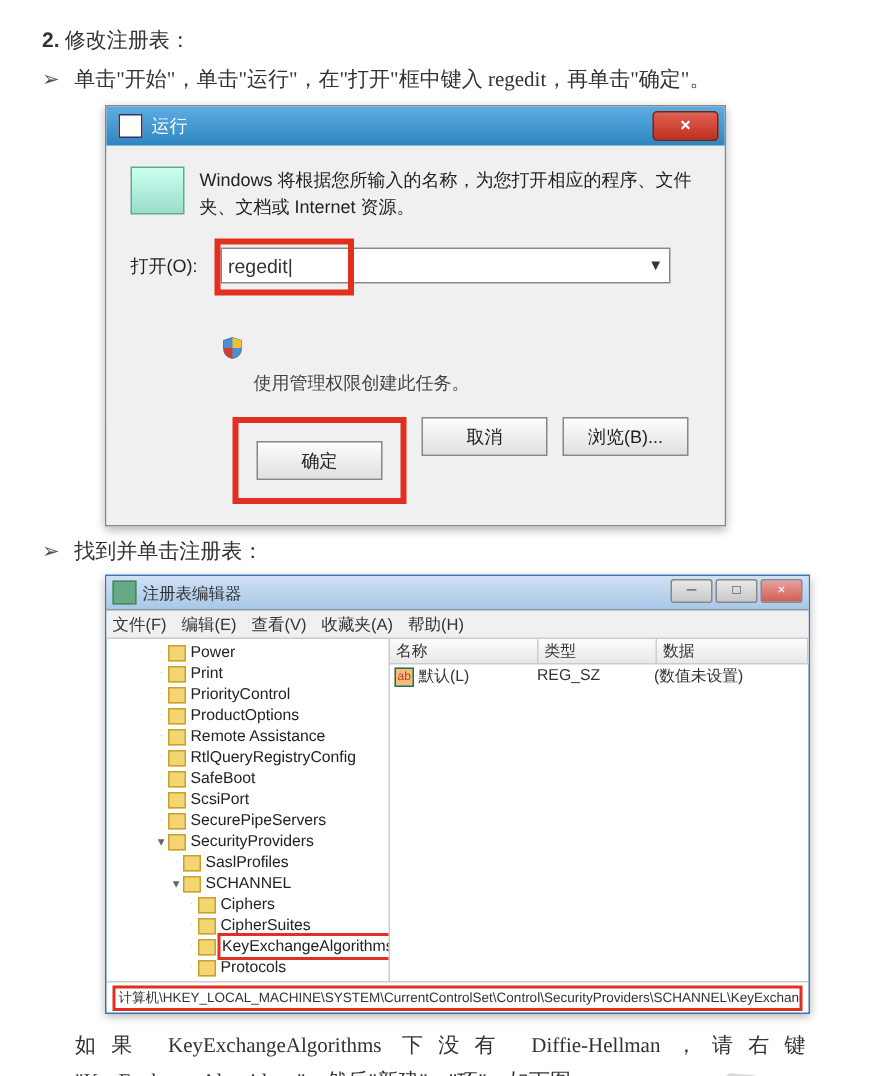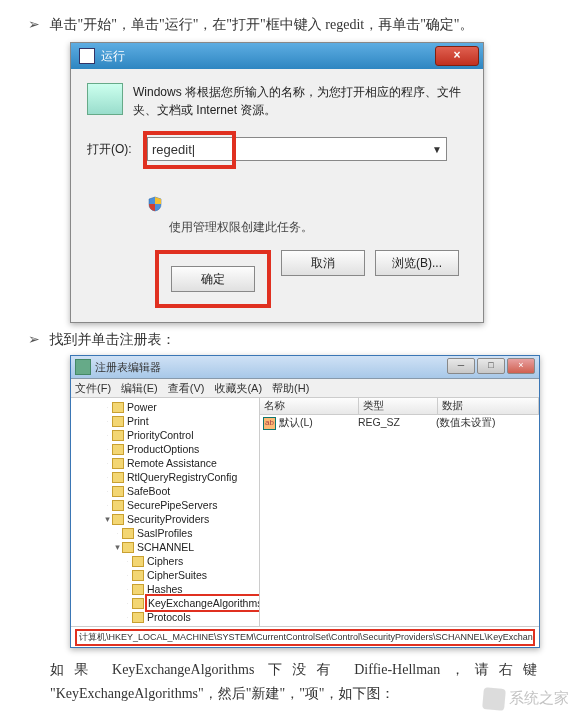--- a/index.html
+++ b/index.html
@@ -326,20 +326,24 @@
     border-radius: 4px;
     transform: rotate(5deg);
   }
   .page-wrap { position: relative; width: 587px; min-height: 717px; }
 </style>
 </head>
 <body>
 <div class="page-wrap">
 <div class="content">
 
+  <div class="step-line">
+    <span class="step-num">2.</span>
+    <span>修改注册表：</span>
+  </div>
 
   <div class="bullet-line">
     <span class="arrow-bullet">➢</span>
     <span>单击"开始"，单击"运行"，在"打开"框中键入 regedit，再单击"确定"。</span>
   </div>
 
   <div class="dialog-wrap">
     <div class="dialog">
       <div class="titlebar">
         <span class="titlebar-icon"></span>
@@ -450,20 +454,25 @@
                 <span>RtlQueryRegistryConfig</span>
               </div>
               <div class="tree-item" style="padding-left: 30px;">
                 <span class="tree-expand" style="color: rgb(187, 187, 187); font-size: 6px;">·</span>
                 <span class="folder-icon"></span>
                 <span>SafeBoot</span>
               </div>
               <div class="tree-item" style="padding-left: 30px;">
                 <span class="tree-expand" style="color: rgb(187, 187, 187); font-size: 6px;">·</span>
                 <span class="folder-icon"></span>
+                <span>ScsiPort</span>
+              </div>
+              <div class="tree-item" style="padding-left: 30px;">
+                <span class="tree-expand" style="color: rgb(187, 187, 187); font-size: 6px;">·</span>
+                <span class="folder-icon"></span>
                 <span>SecurePipeServers</span>
               </div>
               <div class="tree-item" style="padding-left: 30px;">
                 <span class="tree-expand">▾</span>
                 <span class="folder-icon"></span>
                 <span>SecurityProviders</span>
               </div>
               <div class="tree-item" style="padding-left: 40px;">
                 <span class="tree-expand" style="color: rgb(187, 187, 187); font-size: 6px;">·</span>
                 <span class="folder-icon"></span>
@@ -476,25 +485,20 @@
               </div>
               <div class="tree-item" style="padding-left: 50px;">
                 <span class="tree-expand" style="color: rgb(187, 187, 187); font-size: 6px;">·</span>
                 <span class="folder-icon"></span>
                 <span>Ciphers</span>
               </div>
               <div class="tree-item" style="padding-left: 50px;">
                 <span class="tree-expand" style="color: rgb(187, 187, 187); font-size: 6px;">·</span>
                 <span class="folder-icon"></span>
                 <span>CipherSuites</span>
-              </div>
-              <div class="tree-item" style="padding-left: 50px;">
-                <span class="tree-expand" style="color: rgb(187, 187, 187); font-size: 6px;">·</span>
-                <span class="folder-icon"></span>
-                <span>Hashes</span>
               </div>
               <div class="tree-item" style="padding-left: 50px;">
                 <span class="tree-expand" style="color: rgb(187, 187, 187); font-size: 6px;">·</span>
                 <span class="folder-icon"></span>
                 <span class="tree-highlight">KeyExchangeAlgorithms</span>
               </div>
               <div class="tree-item" style="padding-left: 50px;">
                 <span class="tree-expand" style="color: rgb(187, 187, 187); font-size: 6px;">·</span>
                 <span class="folder-icon"></span>
                 <span>Protocols</span>

